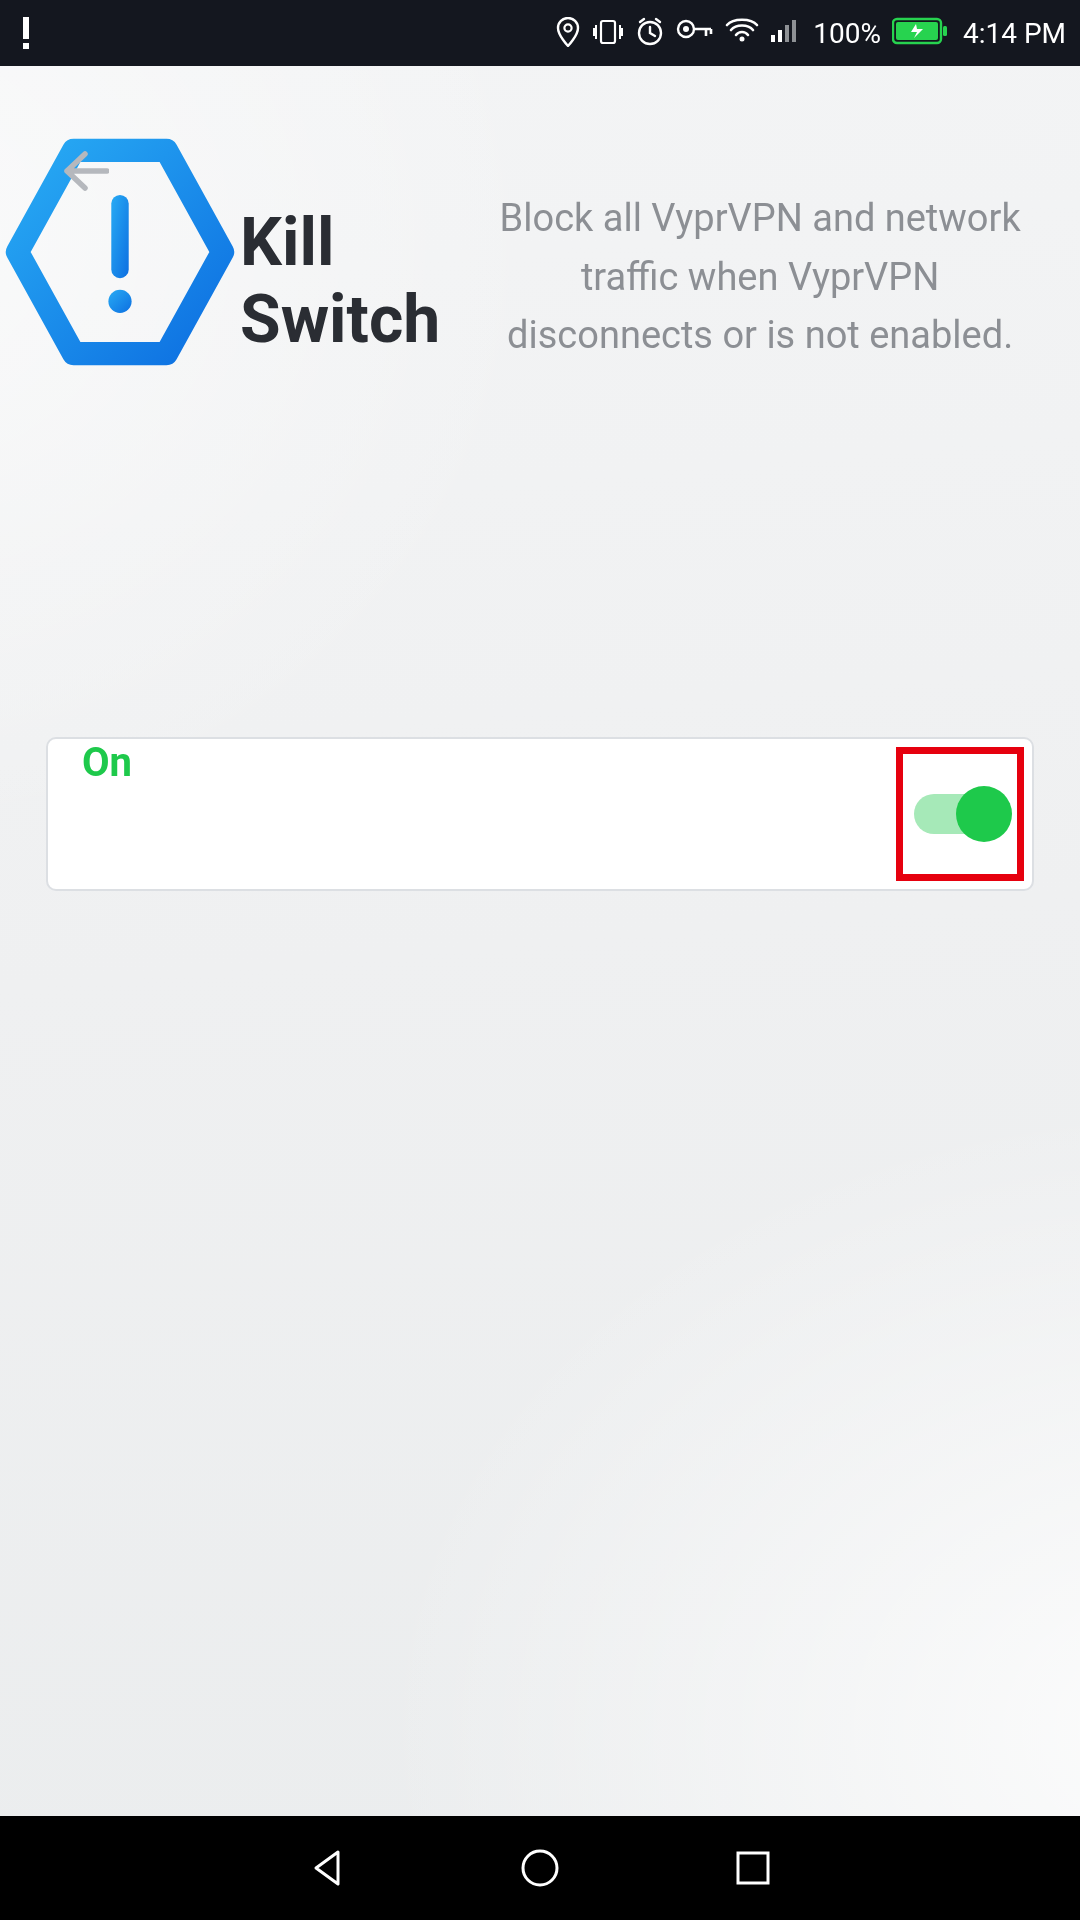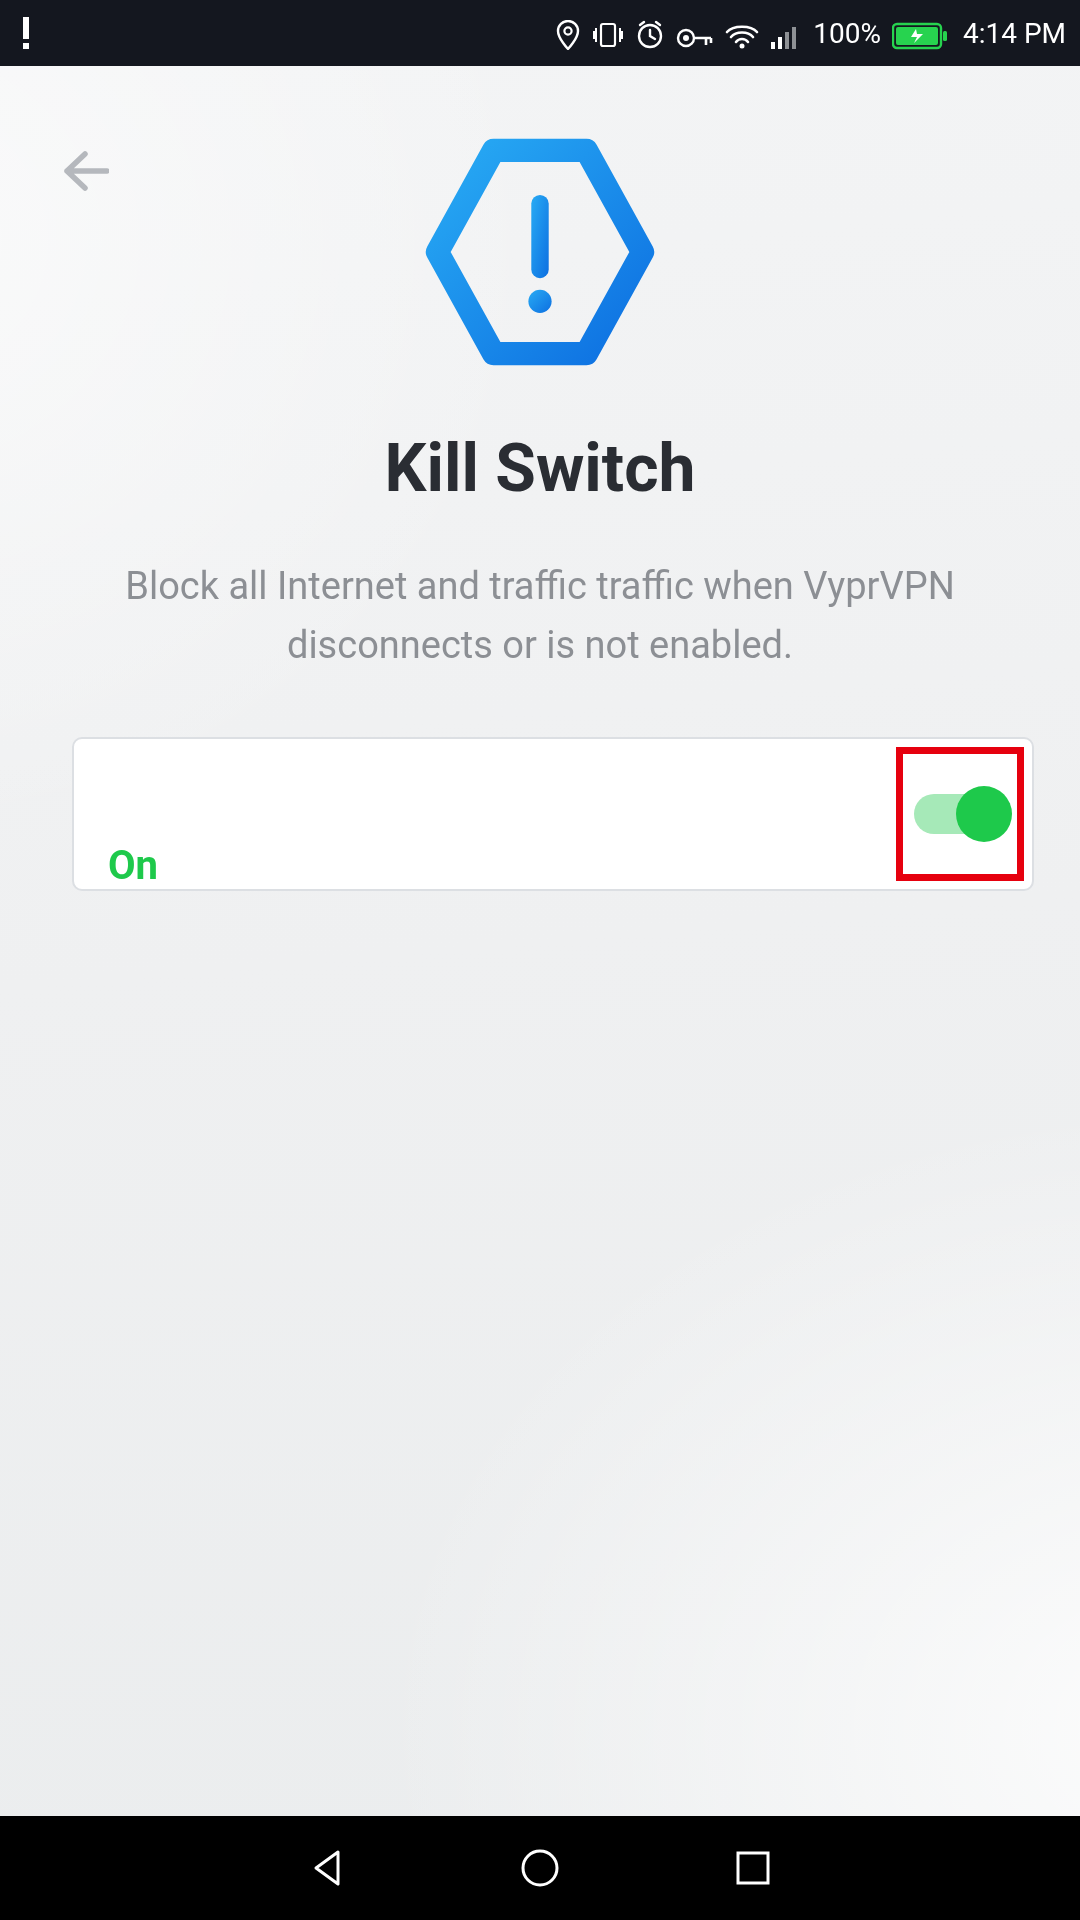--- a/index.html
+++ b/index.html
@@ -25,21 +25,21 @@
       justify-content: space-between;
       padding: 0 14px;
       color: #fff;
     }
     .status-left {
       display: flex;
       align-items: center;
     }
     .status-right {
       display: flex;
-      align-items: flex-end;
+      align-items: flex-start;
       gap: 11px;
       font-size: 28px;
     }
     .status-icon {
       display: inline-flex;
       align-items: center;
       color: #fff;
     }
     .battery-pct {
       font-size: 28px;
@@ -78,21 +78,21 @@
       width: 60px;
       height: 60px;
       display: flex;
       align-items: center;
       justify-content: center;
       cursor: pointer;
       z-index: 2;
     }
     .header-area {
       display: flex;
-      flex-direction: column;
+      flex-direction: row;
       align-items: center;
       padding-top: 66px;
       position: relative;
       z-index: 1;
     }
     .hex-icon {
       width: 240px;
       height: 240px;
       display: flex;
       align-items: center;
@@ -116,25 +116,24 @@
     .toggle-card {
       position: absolute;
       left: 46px;
       right: 46px;
       top: 671px;
       height: 154px;
       background: #ffffff;
       border: 2px solid #dcdfe3;
       border-radius: 10px;
       display: flex;
-      align-items: flex-end;
+      align-items: flex-start;
       justify-content: space-between;
       padding: 0 34px;
       z-index: 1;
-      margin-left: 26px;
     }
     .toggle-label {
       font-size: 40px;
       font-weight: 700;
       color: #1ec94b;
     }
     .highlight-box {
       position: absolute;
       right: 8px;
       top: 8px;
@@ -269,21 +268,21 @@
             <stop offset="0%" stop-color="#28abf4"></stop>
             <stop offset="100%" stop-color="#0d6fe1"></stop>
           </linearGradient>
         </defs>
         <path d="M76 14 L172 14 L230 119 L172 224 L76 224 L18 119 Z" fill="none" stroke="url(#hexgrad)" stroke-width="24" stroke-linejoin="round"></path>
         <rect x="115" y="60" width="18" height="86" rx="9" fill="url(#hexgrad)"></rect>
         <circle cx="124" cy="170" r="12" fill="url(#hexgrad)"></circle>
       </svg>
     </div>
     <h1 class="page-title">Kill Switch</h1>
-    <p class="page-subtitle">Block all Internet and traffic traffic when VyprVPN disconnects or is not enabled.</p>
+    <p class="page-subtitle">Block all VyprVPN and network traffic when VyprVPN disconnects or is not enabled.</p>
   </div>
 
   <div class="toggle-card">
     <span class="toggle-label">On</span>
     <div class="highlight-box">
       <div class="switch">
         <div class="switch-thumb"></div>
       </div>
     </div>
   </div>

